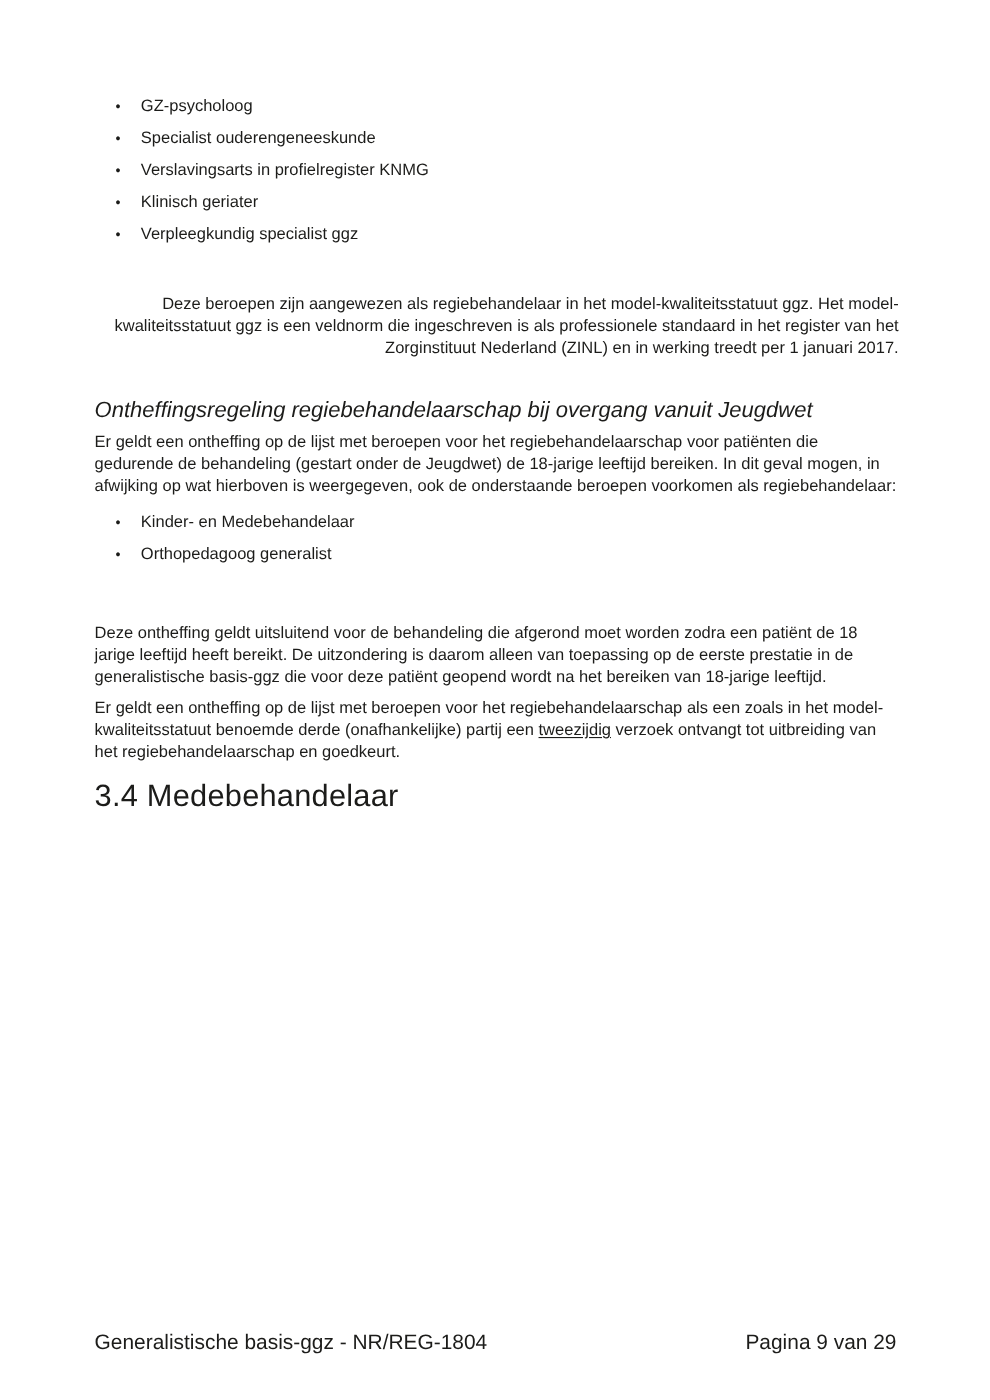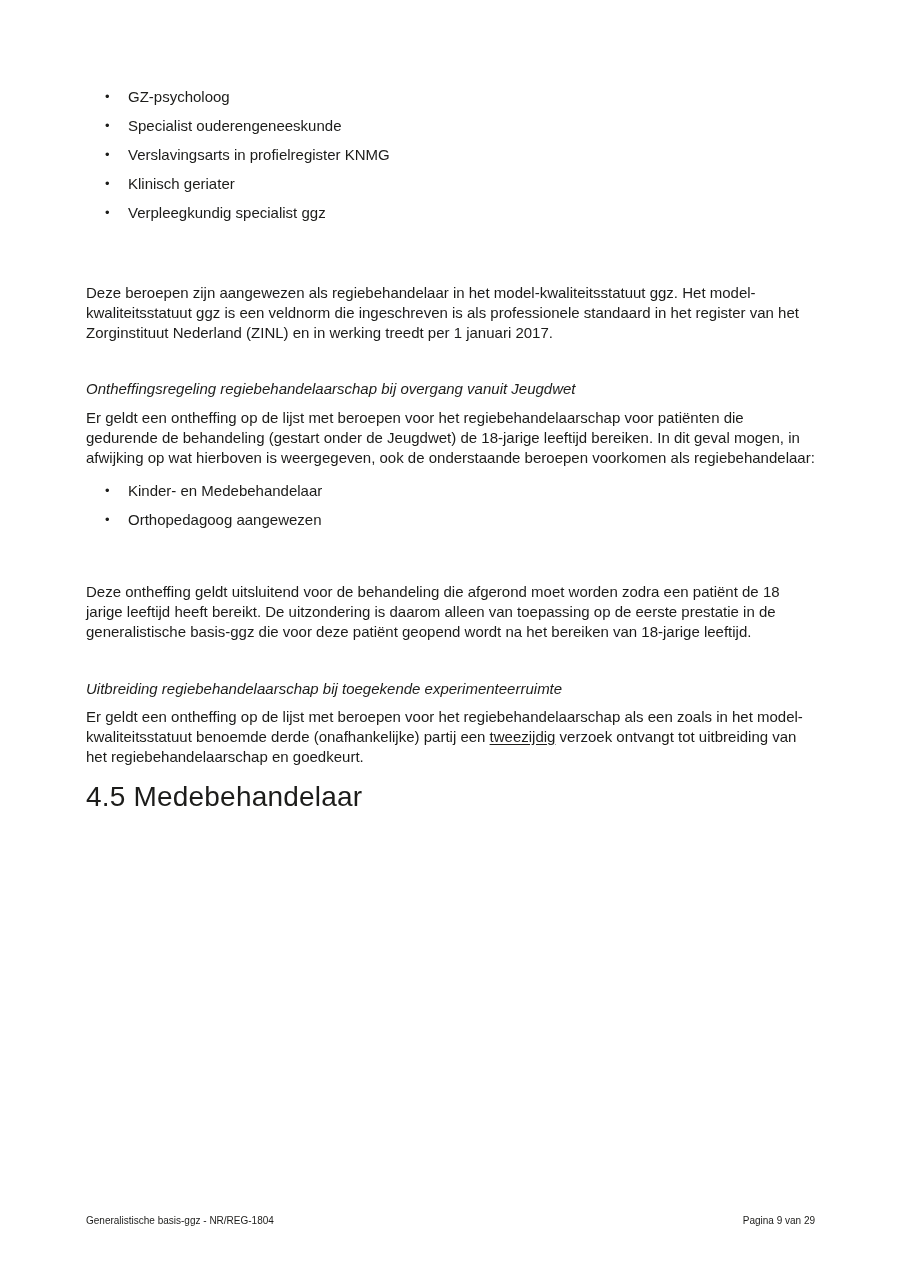--- a/index.html
+++ b/index.html
@@ -26,26 +26,26 @@
   .li { display: flex; line-height: 17px; margin-bottom: 12px; }
   .li:last-child { margin-bottom: 0; }
   .dot {
     margin-left: 19px;
     width: 23px;
     flex-shrink: 0;
     font-size: 13px;
     line-height: 17px;
     color: #1c1c1a;
   }
-  .para1 { margin-top: 62px; }
+  .para1 { margin-top: 46px; text-align: right; }
   .sub1  { margin-top: 36px; }
   .sub2  { margin-top: 37px; }
   .subheading {
     font-style: italic;
-    font-size: 15px;
+    font-size: 20px;
     line-height: 20px;
   }
   .para2 { margin-top: 9px; }
   .para3 { margin-top: 54px; }
   .para4 { margin-top: 8px; }
   .para5 { margin-top: 37px; }
   .h34 {
     margin: 12px 0 0 0;
     font-size: 28px;
     line-height: 36px;
@@ -56,21 +56,21 @@
   .para7 { margin-top: 37px; }
   .para8 { margin-top: 8px; }
   .underlined { text-decoration: underline; text-underline-offset: 2px; }
   .footer {
     position: absolute;
     left: 86px;
     right: 85px;
     top: 1212px;
     display: flex;
     justify-content: space-between;
-    font-size: 10px;
+    font-size: 19px;
     line-height: 17px;
     color: #1c1c1a;
   }
 </style>
 </head>
 <body>
 
 <div class="page">
   <div class="content">
 
@@ -103,32 +103,31 @@
 
     <p class="para2">Er geldt een ontheffing op de lijst met beroepen voor het regiebehandelaarschap voor patiënten die gedurende de behandeling (gestart onder de Jeugdwet) de 18-jarige leeftijd bereiken. In dit geval mogen, in afwijking op wat hierboven is weergegeven, ook de onderstaande beroepen voorkomen als regiebehandelaar:</p>
 
     <div class="list-jeugd">
       <div class="li">
         <span class="dot">•</span>
         <span>Kinder- en Medebehandelaar</span>
       </div>
       <div class="li">
         <span class="dot">•</span>
-        <span>Orthopedagoog aangewezen</span>
+        <span>Orthopedagoog generalist</span>
       </div>
     </div>
 
     <p class="para3">Deze ontheffing geldt uitsluitend voor de behandeling die afgerond moet worden zodra een patiënt de 18 jarige leeftijd heeft bereikt. De uitzondering is daarom alleen van toepassing op de eerste prestatie in de generalistische basis-ggz die voor deze patiënt geopend wordt na het bereiken van 18-jarige leeftijd.</p>
 
-    <p class="subheading sub2">Uitbreiding regiebehandelaarschap bij toegekende experimenteerruimte</p>
 
     <p class="para4"><span>Er geldt een ontheffing op de lijst met beroepen voor het regiebehandelaarschap als een zoals in het model-kwaliteitsstatuut benoemde derde (onafhankelijke) partij een </span><span class="underlined">tweezijdig</span><span> verzoek ontvangt tot uitbreiding van het regiebehandelaarschap en goedkeurt.</span></p>
 
 
-    <h1 class="h34">4.5 Medebehandelaar</h1>
+    <h1 class="h34">3.4 Medebehandelaar</h1>
 
 
 
 
   </div>
 
   <div class="footer">
     <span>Generalistische basis-ggz - NR/REG-1804</span>
     <span>Pagina 9 van 29</span>
   </div>

